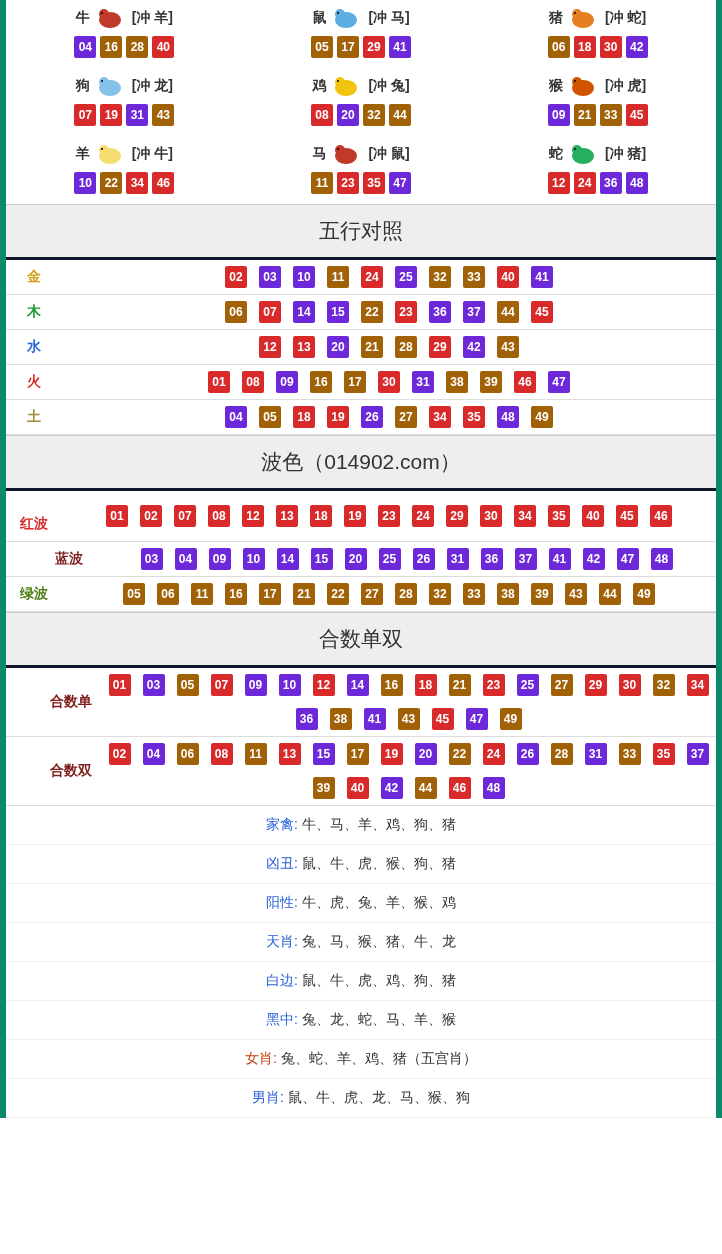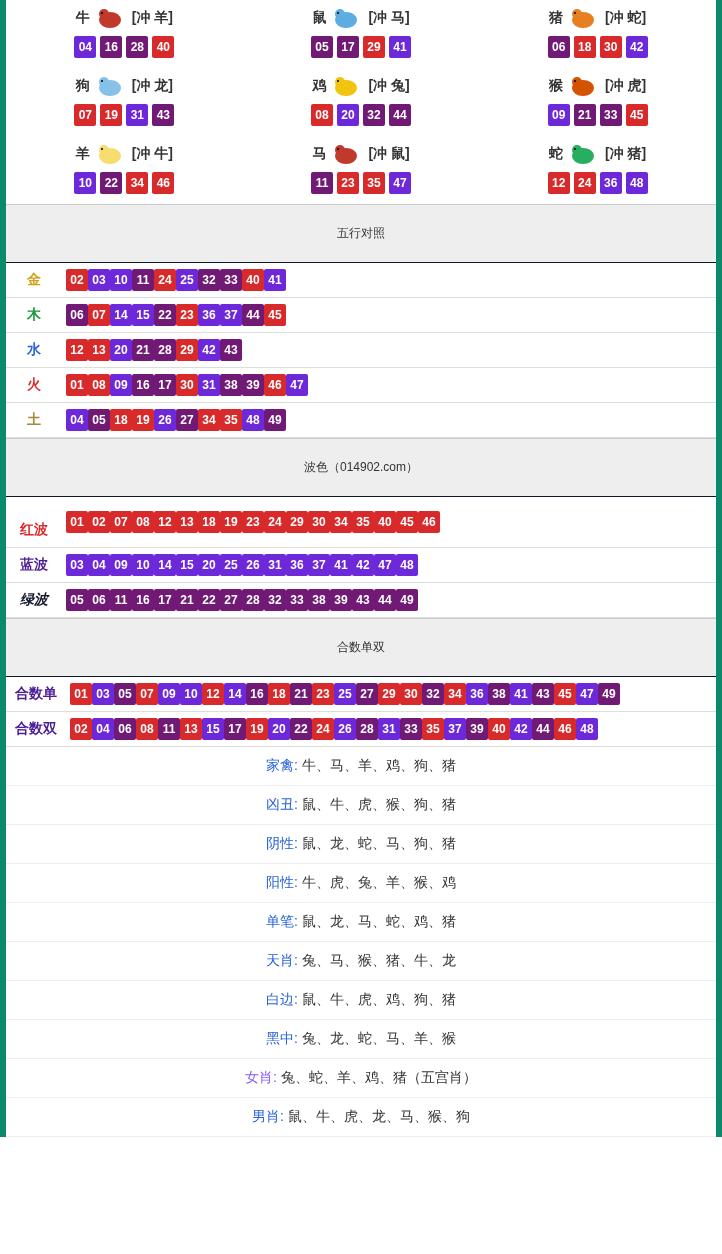--- a/index.html
+++ b/index.html
@@ -6,36 +6,36 @@
 body { font-family: "Microsoft YaHei", Arial, sans-serif; font-size: 14px; background: #fff; color: #333; }
 .wrap { width: 722px; border-left: 6px solid #0a8a6a; border-right: 6px solid #0a8a6a; }
 .zodiac-grid { display: grid; grid-template-columns: repeat(3,1fr); }
 .zodiac-cell { text-align: center; padding: 6px 4px 10px; }
 .zname { display: inline-flex; align-items: center; gap: 4px; font-weight: bold; }
 .zimg { width: 34px; height: 24px; display: inline-block; }
 .numrow { margin-top: 6px; display: flex; justify-content: center; gap: 4px; }
 .num { display: inline-flex; align-items: center; justify-content: center; width: 22px; height: 22px; color: #fff; font-size: 12px; font-weight: bold; border-radius: 2px; }
 .red { background: #d82a2a; }
 .blue { background: #6d28d9; }
-.green { background: #701a75; }
-.section-hdr { background: #eee; border-top: 1px solid #ccc; border-bottom: 1px solid #0f172a; text-align: center; padding: 20px 0; font-size: 12px; }
+.green { background: #a16207; }
+.section-hdr { background: #eee; border-top: 1px solid #ccc; border-bottom: 3px solid #0f172a; text-align: center; padding: 12px 0; font-size: 21px; }
 .kv-row { display: flex; border-bottom: 1px solid #ddd; align-items: center; }
 .kv-label { width: 56px; text-align: center; padding: 8px 4px; font-weight: bold; }
-.kv-val { flex: 1; padding: 6px 4px; display: flex; flex-wrap: wrap; gap: 0; }
+.kv-val { flex: 1; padding: 6px 4px; display: flex; flex-wrap: wrap; gap: 12px; justify-content: center; }
 .gold { color: #d4a017; }
 .wood { color: #1c9a3a; }
 .water { color: #2a63d8; }
 .fire { color: #d82a2a; }
 .earth { color: #a58a3a; }
 .redtxt { color: #d82a2a; margin-top: 16px; }
-.bluetxt { color: #4c1d95; }
-.greentxt { color: #0f172a; font-style: italic; }
+.bluetxt { color: #7f1d1d; margin-left: 35px; }
+.greentxt { color: #4d7c0f; }
 .attr-row { text-align: center; padding: 10px 0; border-bottom: 1px solid #eee; }
 .attr-label { color: #2a63d8; }
-.attr-label.r { color: #8b5cf6; }
+.attr-label.r { color: #c2410c; }
 svg { vertical-align: middle; }
 </style>
 </head>
 <body>
 
 <div class="wrap">
   <div class="zodiac-grid" id="zodiac-grid">
       <div class="zodiac-cell"><div class="zname">
           <span>牛</span>
           <span><svg class="zimg" viewBox="0 0 34 24">
@@ -369,23 +369,21 @@
           <span class="num green">44</span>
           <span class="num red">46</span>
           <span class="num blue">48</span>
         </div>
       </div>
     </div>
 
   <div id="attr-rows">
       <div class="attr-row"><span class="attr-label ">家禽:</span><span> 牛、马、羊、鸡、狗、猪</span></div>
       <div class="attr-row"><span class="attr-label ">凶丑:</span><span> 鼠、牛、虎、猴、狗、猪</span></div>
-      <div class="attr-row"><span class="attr-label ">阴性:</span><span> 鼠、龙、蛇、马、狗、猪</span></div>
       <div class="attr-row"><span class="attr-label ">阳性:</span><span> 牛、虎、兔、羊、猴、鸡</span></div>
-      <div class="attr-row"><span class="attr-label ">单笔:</span><span> 鼠、龙、马、蛇、鸡、猪</span></div>
       <div class="attr-row"><span class="attr-label ">天肖:</span><span> 兔、马、猴、猪、牛、龙</span></div>
       <div class="attr-row"><span class="attr-label ">白边:</span><span> 鼠、牛、虎、鸡、狗、猪</span></div>
       <div class="attr-row"><span class="attr-label ">黑中:</span><span> 兔、龙、蛇、马、羊、猴</span></div>
       <div class="attr-row"><span class="attr-label r">女肖:</span><span> 兔、蛇、羊、鸡、猪（五宫肖）</span></div>
       <div class="attr-row"><span class="attr-label ">男肖:</span><span> 鼠、牛、虎、龙、马、猴、狗</span></div>
     </div>
 
 </div>
 
 </body></html>

